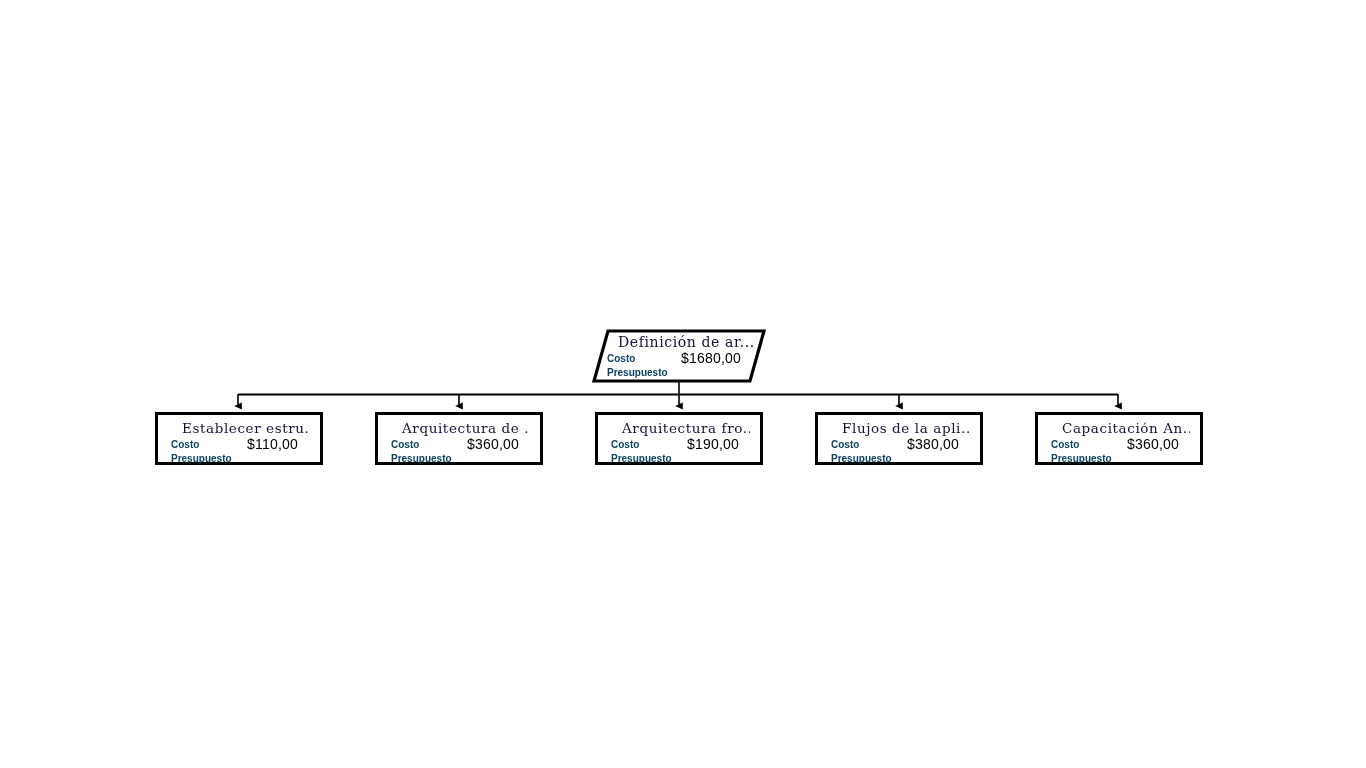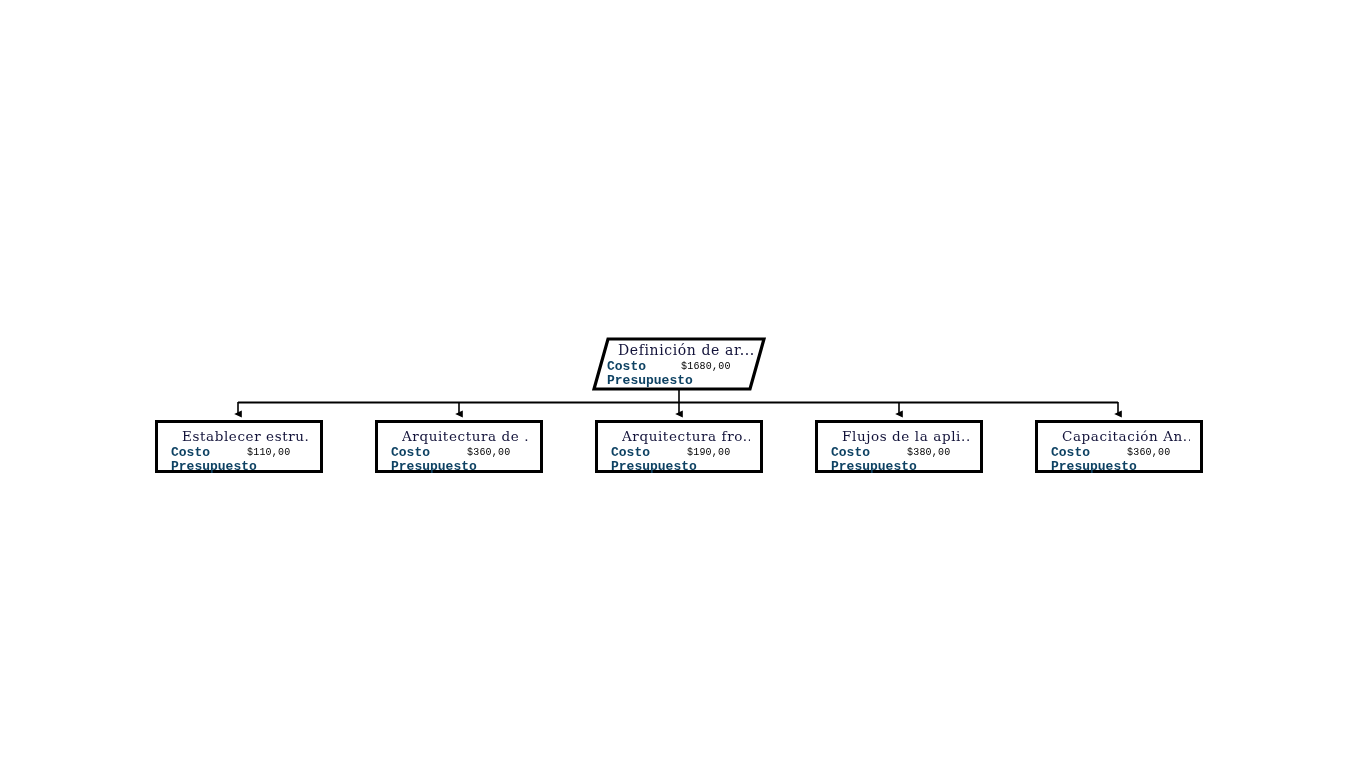--- a/index.html
+++ b/index.html
@@ -12,21 +12,21 @@
     width: 1366px;
     height: 768px;
     position: relative;
     overflow: hidden;
     font-family: "Liberation Serif", serif;
   }
 
   #canvas {
     position: absolute;
     left: 0;
-    top: 16px;
+    top: 8px;
     width: 1366px;
     height: 664px;
   }
 
   .edge-layer {
     position: absolute;
     left: 0;
     top: 0;
     width: 1366px;
     height: 768px;
@@ -79,31 +79,31 @@
   }
 
   .attr-row {
     display: flex;
     line-height: 13px;
     margin-top: 1px;
     white-space: nowrap;
   }
 
   .attr-key {
-    font-family: Liberation Mono, monospace;
-    font-size: 13px;
+    font-family: Liberation Sans, sans-serif;
+    font-size: 10px;
     font-weight: bold;
     color: #0e4263;
     width: 76px;
     flex: 0 0 76px;
   }
 
   .attr-val {
-    font-family: Liberation Mono, monospace;
-    font-size: 10px;
+    font-family: Liberation Sans, sans-serif;
+    font-size: 14px;
     color: #000000;
     letter-spacing: 0.2px;
   }
 
   
   #node-root .node-title { margin-left: 13px; font-size: 14px; }
   #node-root .attr-row   { margin-left: 2px; }
   #node-root .attr-key   { width: 74px; flex: 0 0 74px; }
 </style>
 </head>

